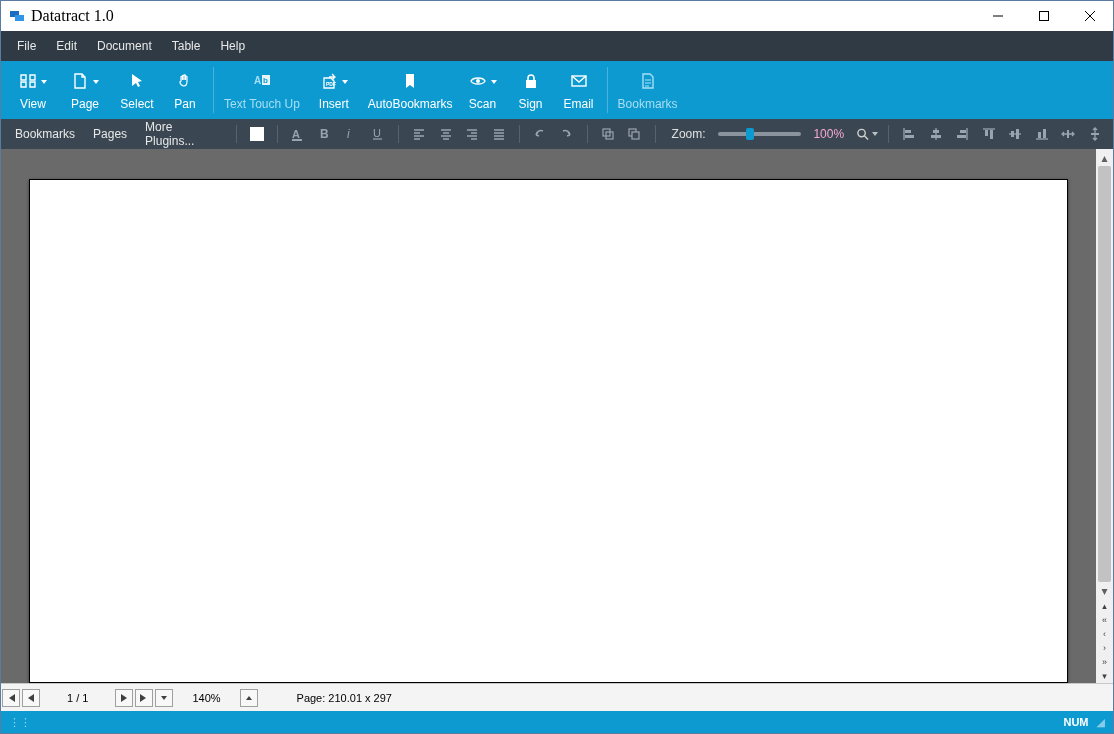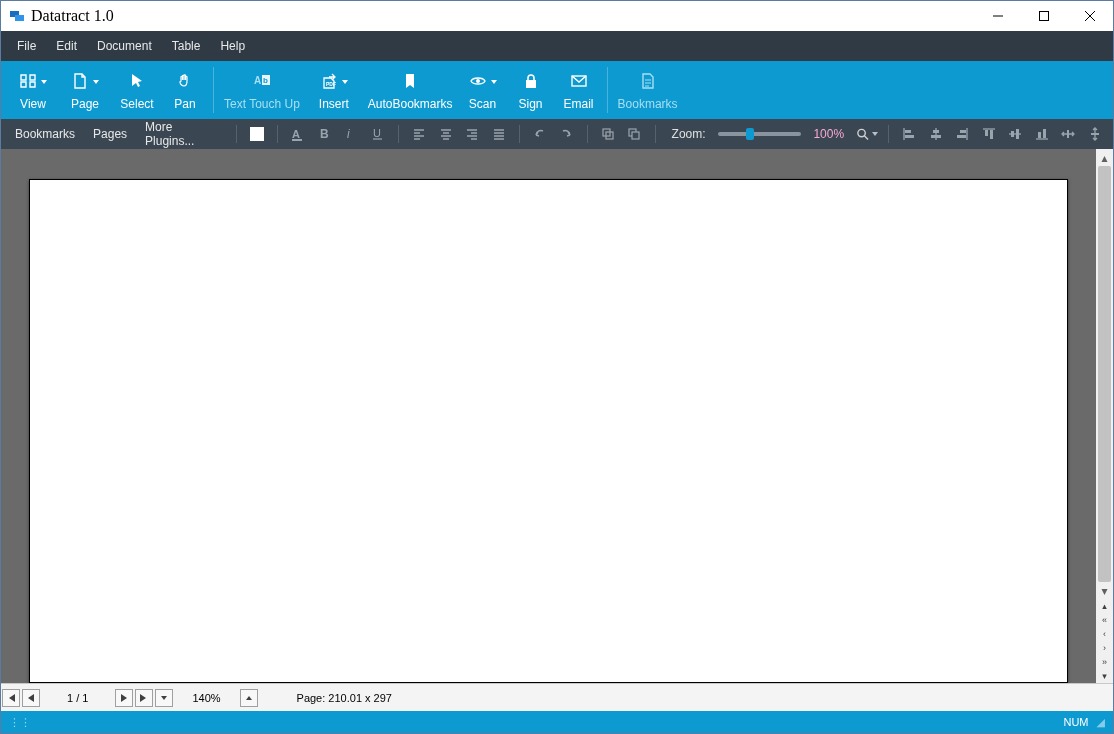--- a/index.html
+++ b/index.html
@@ -575,16 +575,16 @@
       </svg>
     </div>
   <div style="width:28px"></div>
   <div class="page-size">Page: 210.01 x 297</div>
   <div style="flex:1"></div>
 </div>
 
 <div class="statusbar">
   <div class="grip">⋮⋮</div>
   <div class="right">
-    <div style="font-weight:normal">NUM</div>
+    <div style="font-weight:bold">NUM</div>
     <div style="opacity:0.5">◢</div>
   </div>
 </div>
 
 </body></html>

